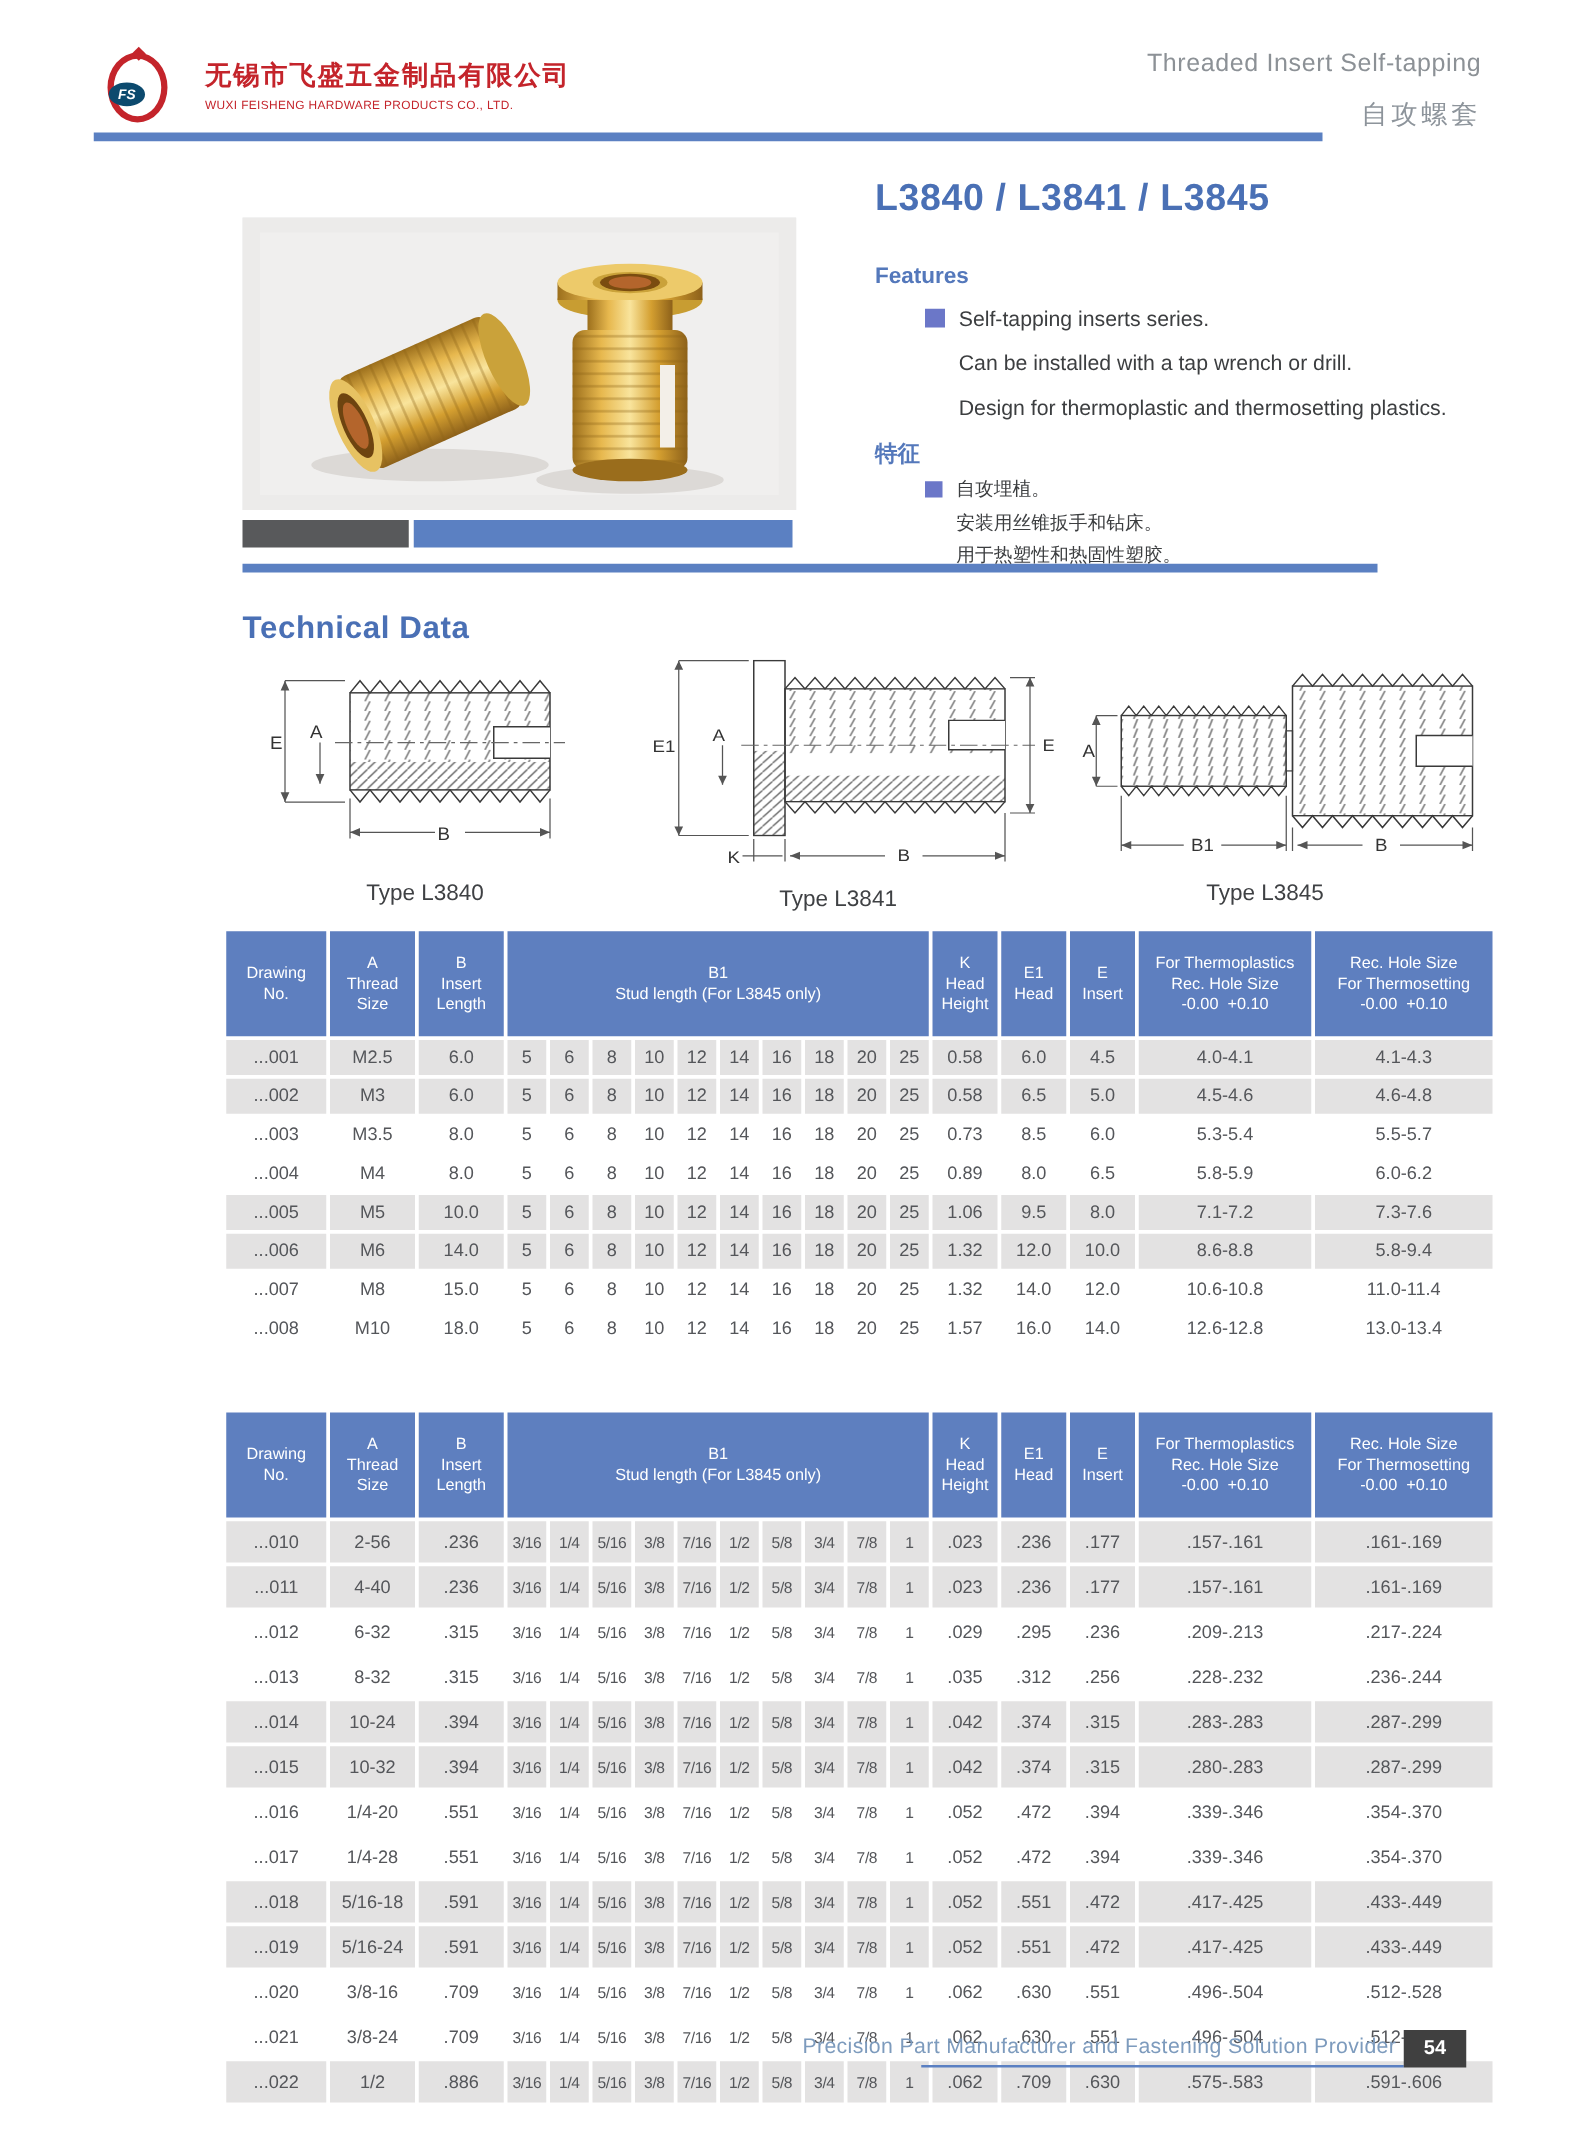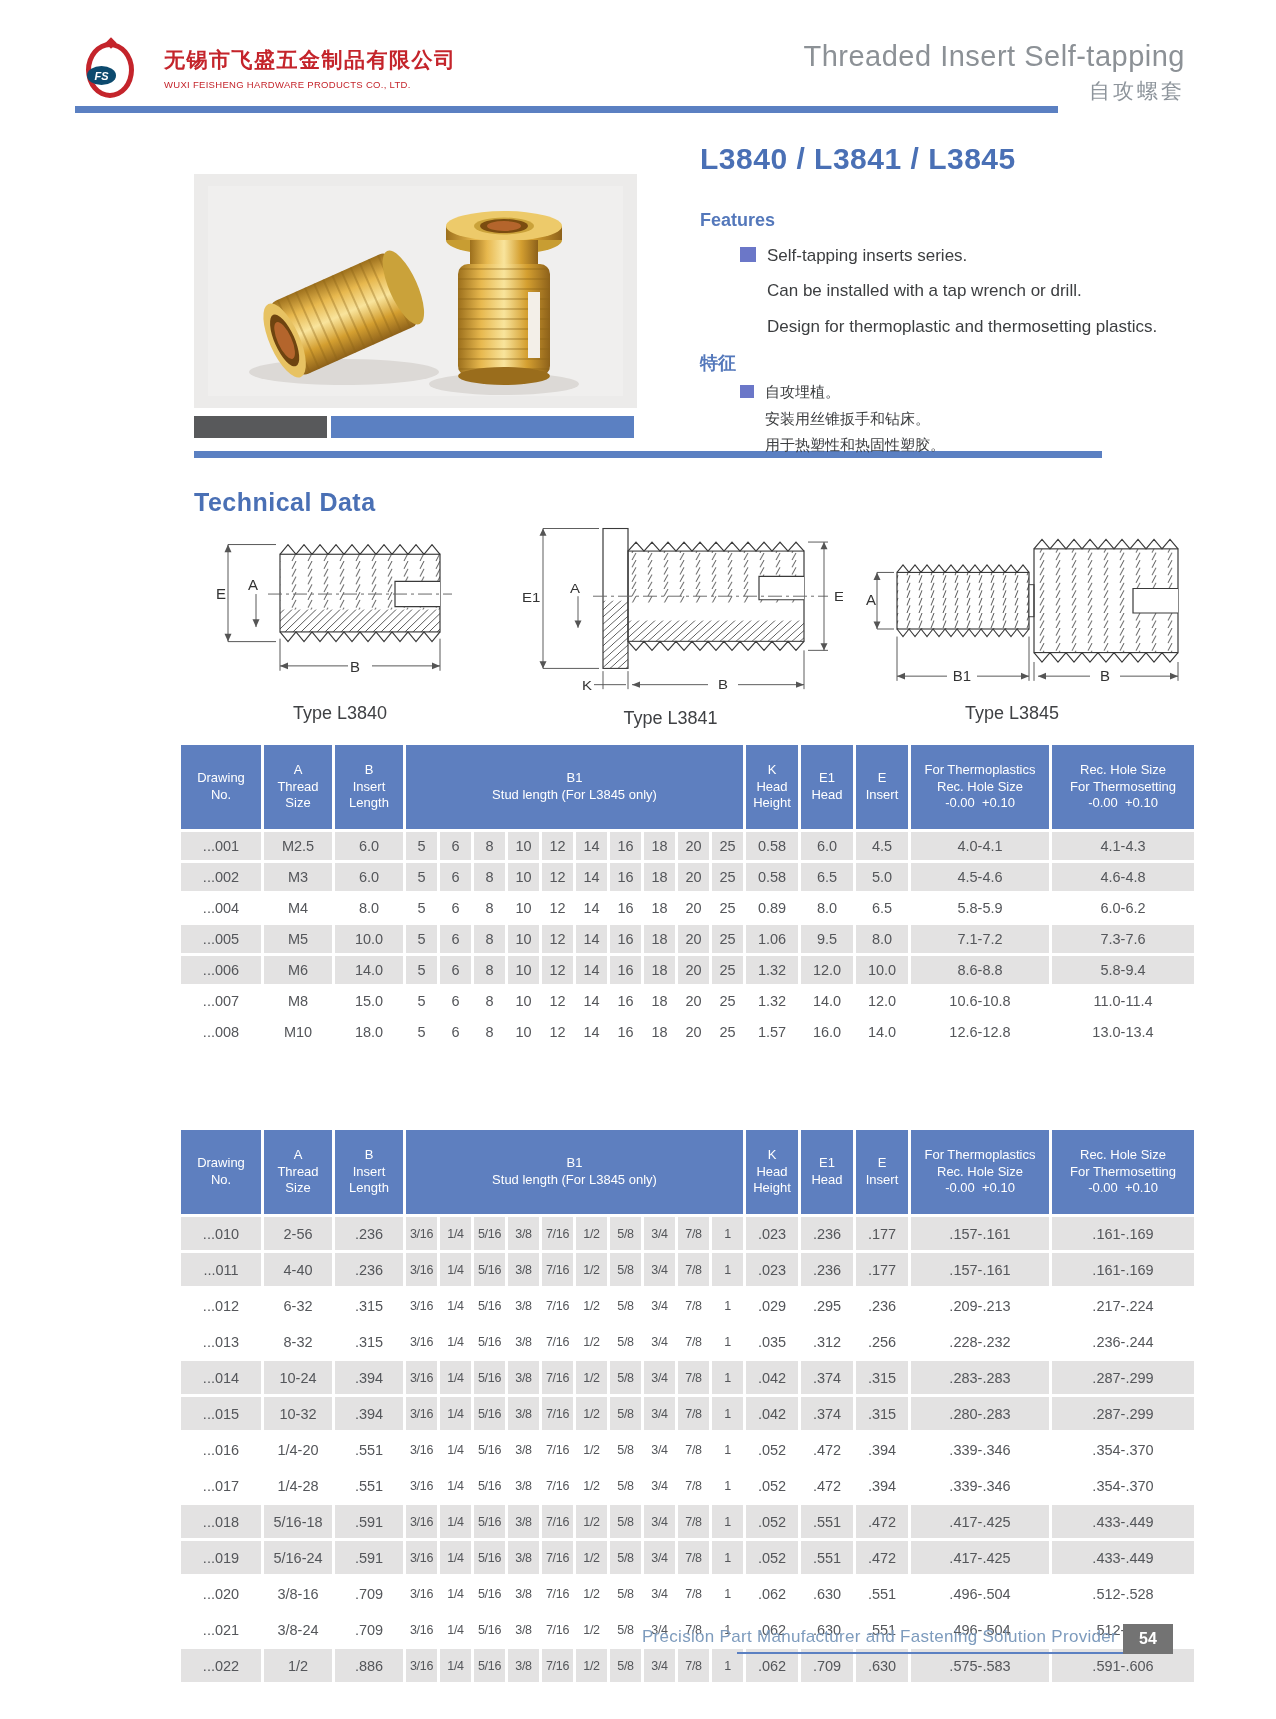--- a/index.html
+++ b/index.html
@@ -8,21 +8,21 @@
 
   
   .logo{position:absolute;left:86px;top:42px;width:48px;height:56px;}
   .logo-ring{position:absolute;left:0;top:0;width:38px;height:46px;border:5px solid #c4242b;border-radius:50%;}
   .logo-diamond{position:absolute;left:21px;top:-3px;width:8px;height:8px;background:#c4242b;transform:rotate(45deg);}
   .logo-fs{position:absolute;left:1px;top:24px;width:29px;height:19px;background:#0c4a6e;border-radius:50%;
            color:#fff;font-style:italic;font-weight:bold;font-size:11px;display:flex;align-items:center;justify-content:center;}
   .company{position:absolute;left:164px;top:46px;}
   .company-cn{font-size:21px;font-weight:bold;color:#c4242b;letter-spacing:1.5px;}
   .company-en{font-size:9.5px;color:#c4242b;margin-top:5px;letter-spacing:.3px;}
-  .head-en{position:absolute;top:40px;right:91px;font-size:29px;color:#8c9196;letter-spacing:.5px;}
+  .head-en{position:absolute;top:40px;right:91px;font-size:20px;color:#8c9196;letter-spacing:.5px;}
   .head-cn{position:absolute;top:77px;right:91px;font-size:21px;color:#8d949b;letter-spacing:3px;}
   .head-rule{position:absolute;left:75px;top:106px;width:983px;height:7px;background:#5b80c2;}
 
   
   .photo{position:absolute;left:194px;top:174px;width:443px;height:234px;background:#ecebea;}
   .bar-dark{position:absolute;left:194px;top:416px;width:133px;height:22px;background:#58595b;}
   .bar-blue{position:absolute;left:331px;top:416px;width:303px;height:22px;background:#5b80c2;}
   .intro-rule{position:absolute;left:194px;top:451px;width:908px;height:7px;background:#5b80c2;}
   .intro{position:absolute;left:700px;top:142px;width:510px;}
   .intro-title{font-size:30px;font-weight:bold;color:#4a70b5;letter-spacing:.5px;}
@@ -51,21 +51,21 @@
   .tbl td{text-align:center;font-size:14.5px;color:#54565a;padding:0;}
   #t1 td{height:28px;} #t2 td{height:33px;}
   .tbl td.shade{background:#e3e2e2;}
   #t2 td.stud{font-size:12.5px;letter-spacing:-.3px;}
   col.c-no{width:80px;} col.c-size{width:68px;} col.c-len{width:68px;} col.c-stud{width:31px;}
   col.c-k{width:52px;} col.c-e1{width:52px;} col.c-e{width:52px;} col.c-tp{width:138px;} col.c-ts{width:142px;}
 
   
   .foot-tag{position:absolute;top:1627px;right:159px;font-size:17px;color:#7d9bbd;letter-spacing:.3px;}
   .foot-rule{position:absolute;left:737px;top:1652px;width:386px;height:2px;background:#5b80c2;}
-  .foot-badge{position:absolute;left:1123px;top:1624px;width:50px;height:30px;background:#737373;color:#fff;
+  .foot-badge{position:absolute;left:1123px;top:1624px;width:50px;height:30px;background:#404040;color:#fff;
               font-size:16px;font-weight:bold;display:flex;align-items:center;justify-content:center;}
 </style>
 </head>
 <body>
 
 <div class="page">
 
   <div class="logo">
     <div class="logo-ring"></div>
     <div class="logo-diamond"></div>
@@ -347,20 +347,40 @@
           <td class="shade stud">18</td>
           <td class="shade stud">20</td>
           <td class="shade stud">25</td>
           <td class="shade">0.58</td>
           <td class="shade">6.5</td>
           <td class="shade">5.0</td>
           <td class="shade">4.5-4.6</td>
           <td class="shade">4.6-4.8</td>
         </tr>
         <tr>
+          <td>...003</td>
+          <td>M3.5</td>
+          <td>8.0</td>
+          <td class="stud">5</td>
+          <td class="stud">6</td>
+          <td class="stud">8</td>
+          <td class="stud">10</td>
+          <td class="stud">12</td>
+          <td class="stud">14</td>
+          <td class="stud">16</td>
+          <td class="stud">18</td>
+          <td class="stud">20</td>
+          <td class="stud">25</td>
+          <td>0.73</td>
+          <td>8.5</td>
+          <td>6.0</td>
+          <td>5.3-5.4</td>
+          <td>5.5-5.7</td>
+        </tr>
+        <tr>
           <td>...004</td>
           <td>M4</td>
           <td>8.0</td>
           <td class="stud">5</td>
           <td class="stud">6</td>
           <td class="stud">8</td>
           <td class="stud">10</td>
           <td class="stud">12</td>
           <td class="stud">14</td>
           <td class="stud">16</td>

